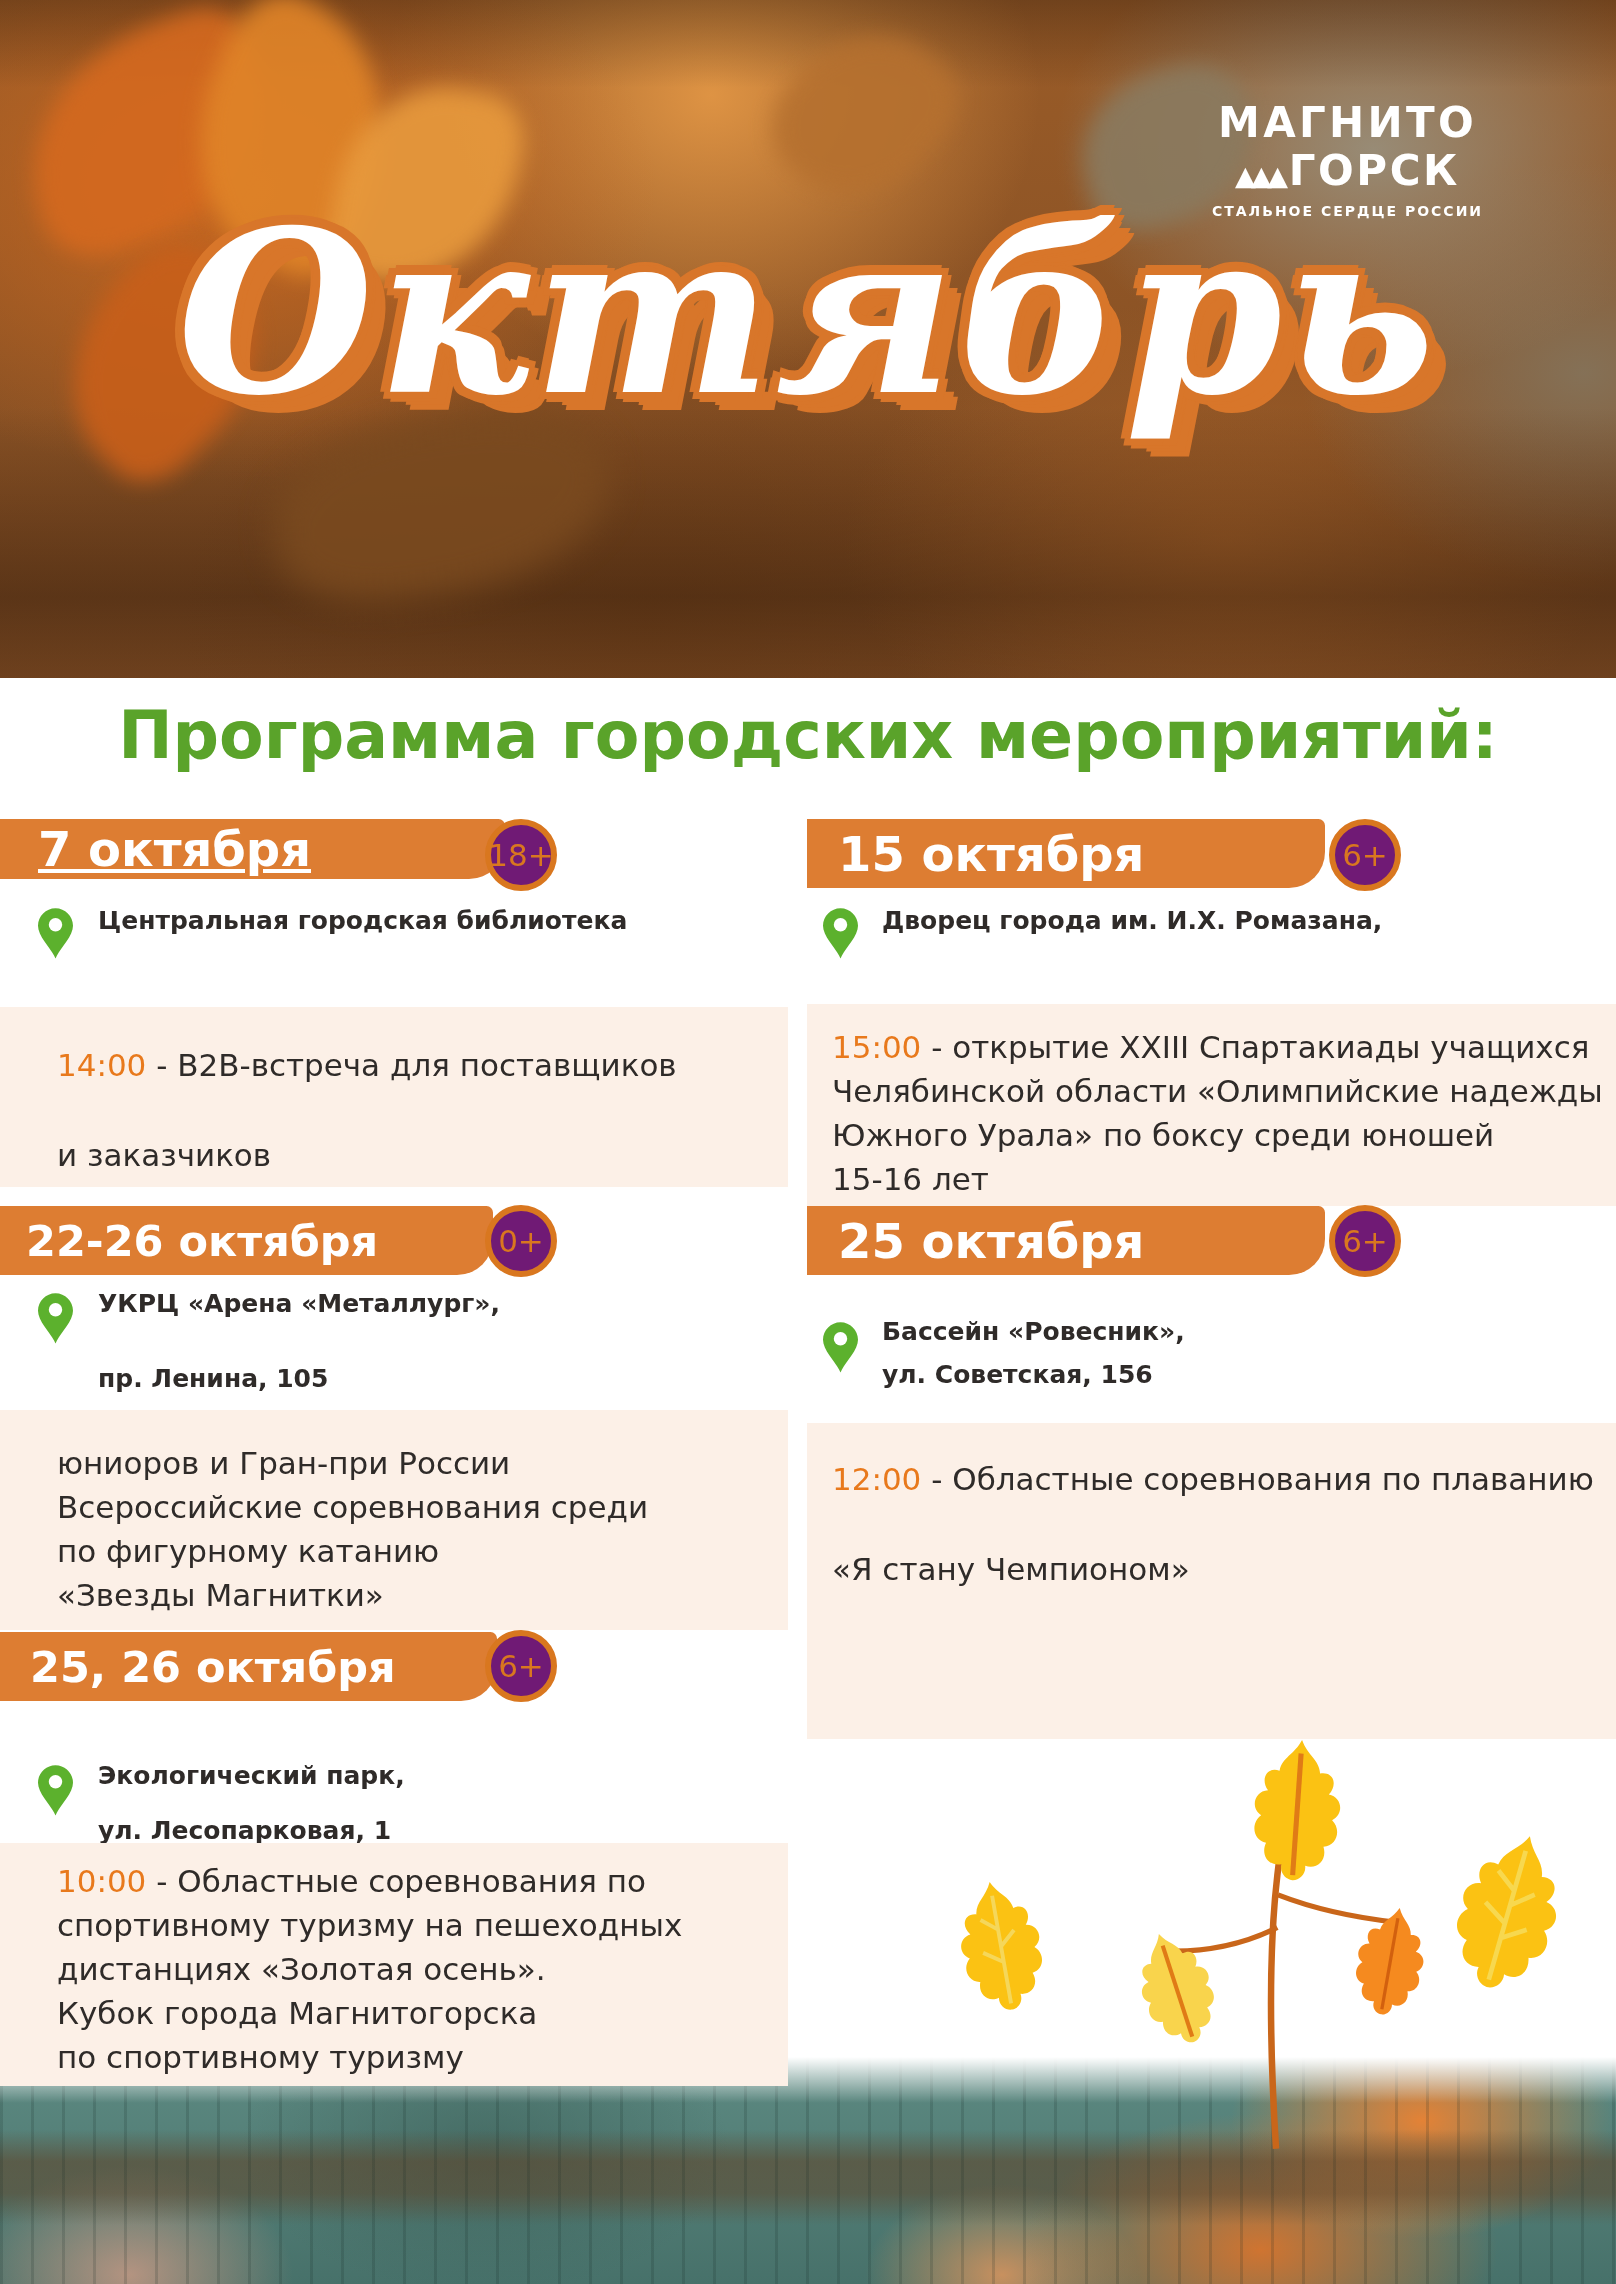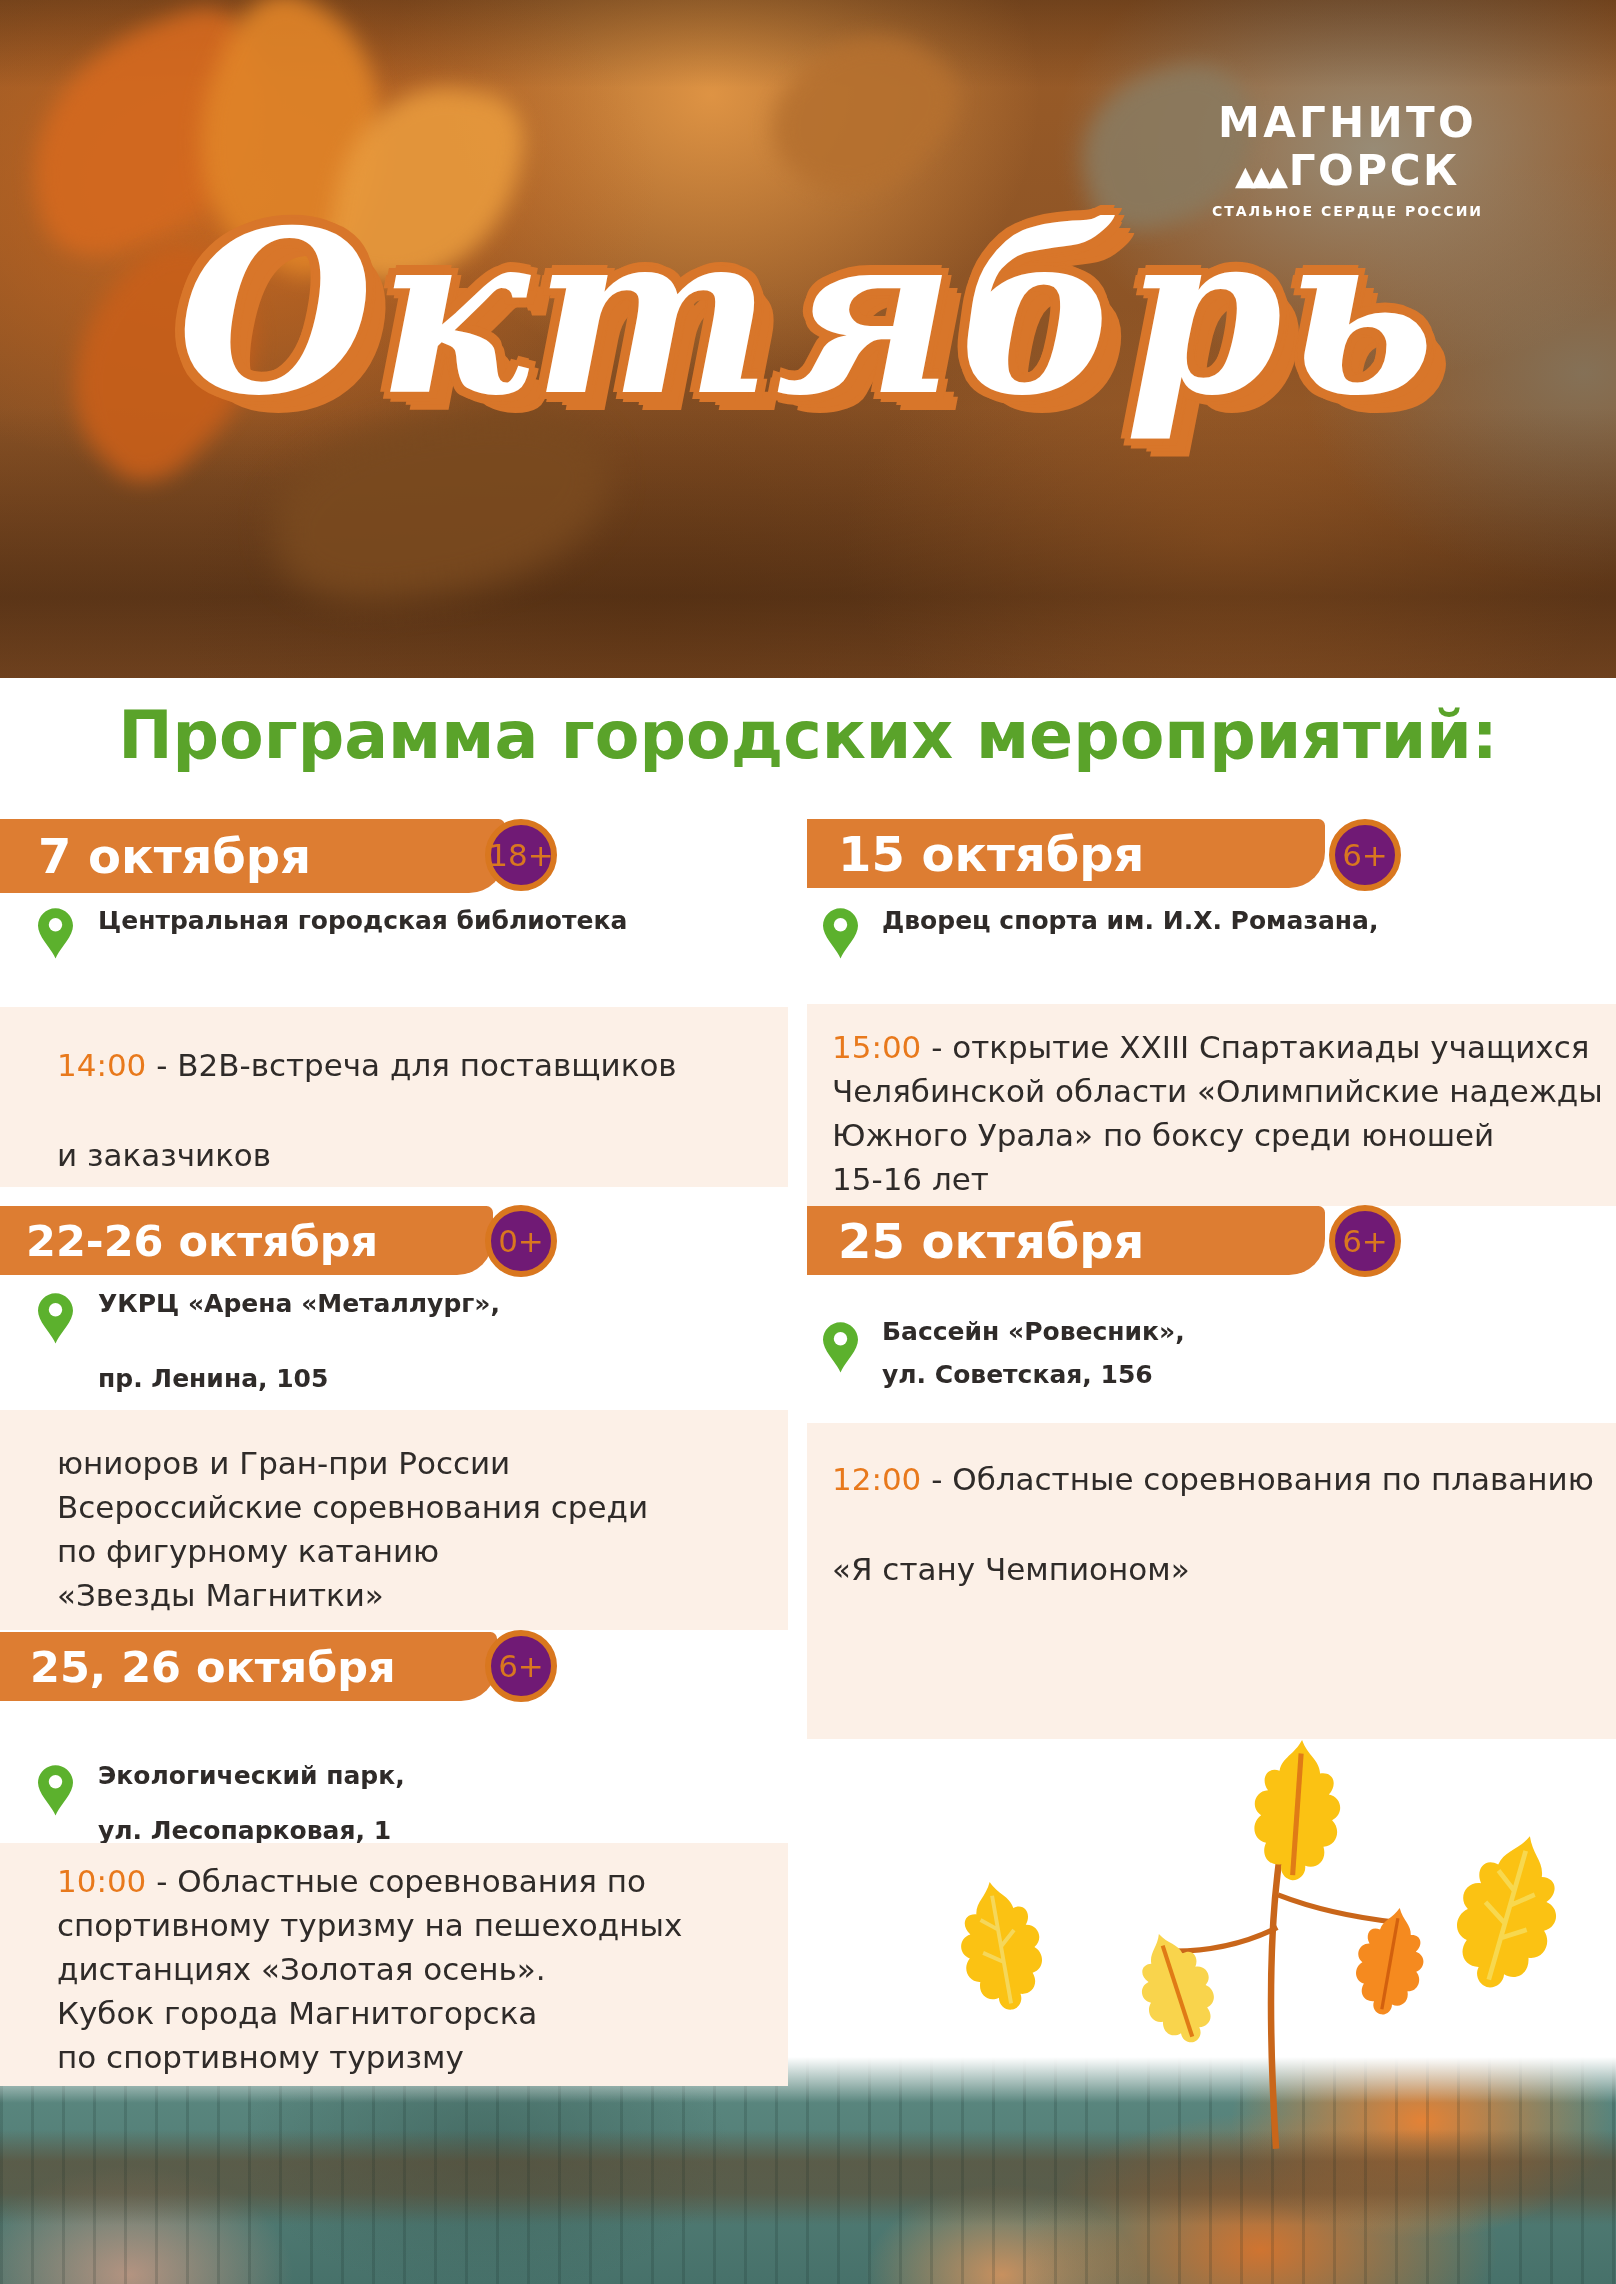--- a/index.html
+++ b/index.html
@@ -109,21 +109,21 @@
     <g transform="translate(800,290) rotate(10) scale(1.0)">
       <use href="#oakleaf" fill="#f58a1f"></use>
       <path d="M0 16 L0 158" stroke="#d2600e" stroke-width="5" fill="none"></path>
     </g>
     <g transform="translate(1000,180) rotate(16) scale(1.45)">
       <use href="#oakleaf" fill="#fbc213"></use>
       <path d="M0 16 L0 158 M0 60 L-22 44 M0 96 L-26 80 M0 76 L22 58 M0 112 L24 96" stroke="#f7d84f" stroke-width="5" fill="none"></path>
     </g>
   </svg>
 
-  <div class="banner banner-l" style="top:819px;height:74px;">
+  <div class="banner banner-l" style="top:819px;height:60px;text-decoration:underline;">
       <span>7 октября</span>
     </div>
   <div class="badge" style="left:485px;top:819px;">18+</div>
   <svg class="pin" style="left:38px;top:905px;" viewBox="0 0 24 34">
       <path fill="#5cb12d" d="M12 0 C5.4 0 0 5.4 0 12 c0 7 8 14.5 11 20.5 l1 2 1-2 C16 26.5 24 19 24 12 24 5.4 18.6 0 12 0 Z"></path>
       <circle cx="12" cy="11.3" r="4.6" fill="#ffffff"></circle>
     </svg>
   <div class="loc" style="left:98px;top:870px;line-height:102px;">
     <div>Центральная городская библиотека</div>
     <div>им. Б.А. Ручьева, ул. Советской Армии, 23</div>
@@ -136,21 +136,21 @@
 
   <div class="banner banner-r" style="top:819px;height:69px;align-items:center;">
       <span>15 октября</span>
     </div>
   <div class="badge" style="left:1329px;top:819px;">6+</div>
   <svg class="pin" style="left:823px;top:905px;" viewBox="0 0 24 34">
       <path fill="#5cb12d" d="M12 0 C5.4 0 0 5.4 0 12 c0 7 8 14.5 11 20.5 l1 2 1-2 C16 26.5 24 19 24 12 24 5.4 18.6 0 12 0 Z"></path>
       <circle cx="12" cy="11.3" r="4.6" fill="#ffffff"></circle>
     </svg>
   <div class="loc" style="left:882px;top:870px;line-height:102px;">
-    <div>Дворец спорта им. И.Х. Ромазана,</div>
+    <div>Дворец города им. И.Х. Ромазана,</div>
     <div>пр. Ленина, 97а</div>
   </div>
   <div class="block" style="left:807px;top:1004px;width:809px;height:202px;"></div>
   <div class="etext" style="left:832px;top:1025px;line-height:44px;">
     <div><span class="time">15:00</span><span> - открытие XXIII Спартакиады учащихся</span></div>
     <div>Челябинской области «Олимпийские надежды</div>
     <div>Южного Урала» по боксу среди юношей</div>
     <div>15-16 лет</div>
   </div>
 

